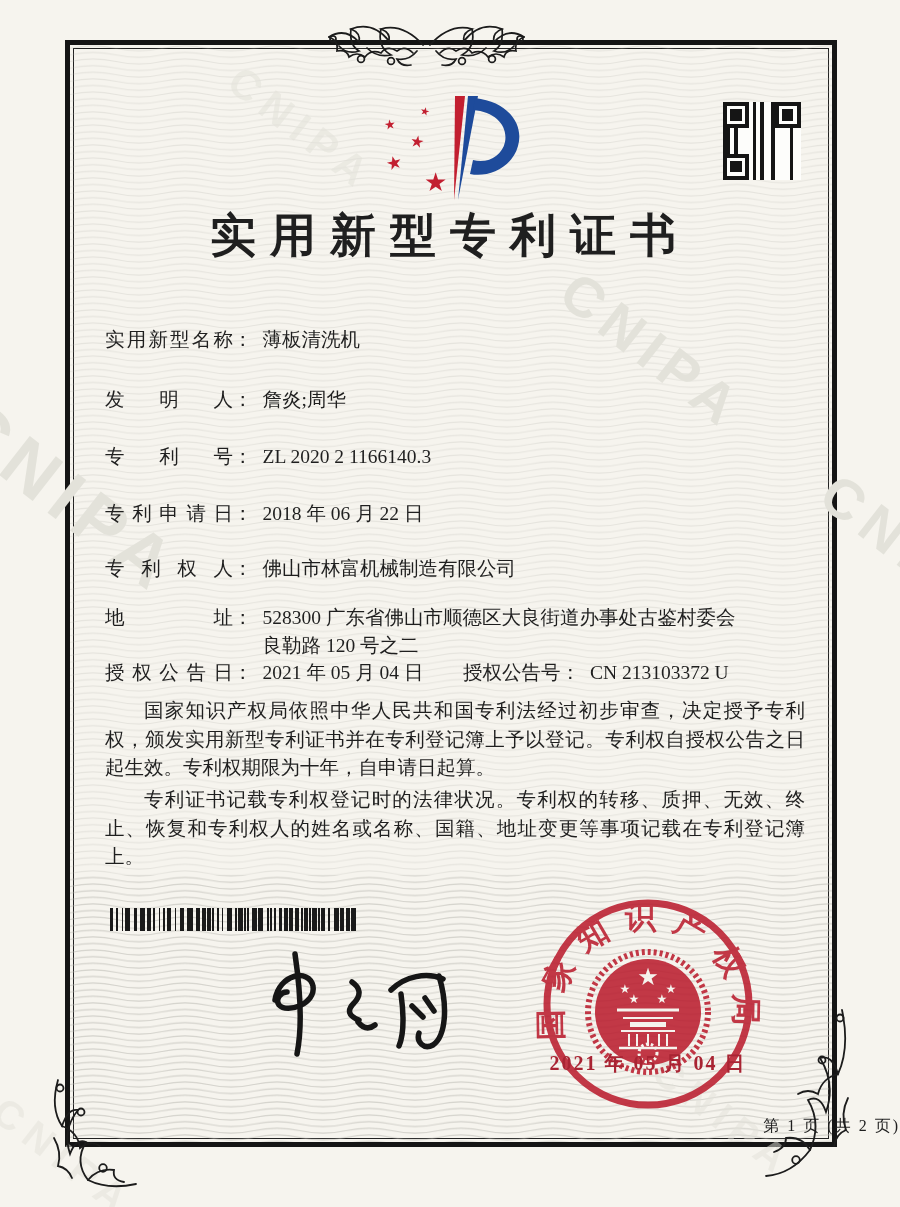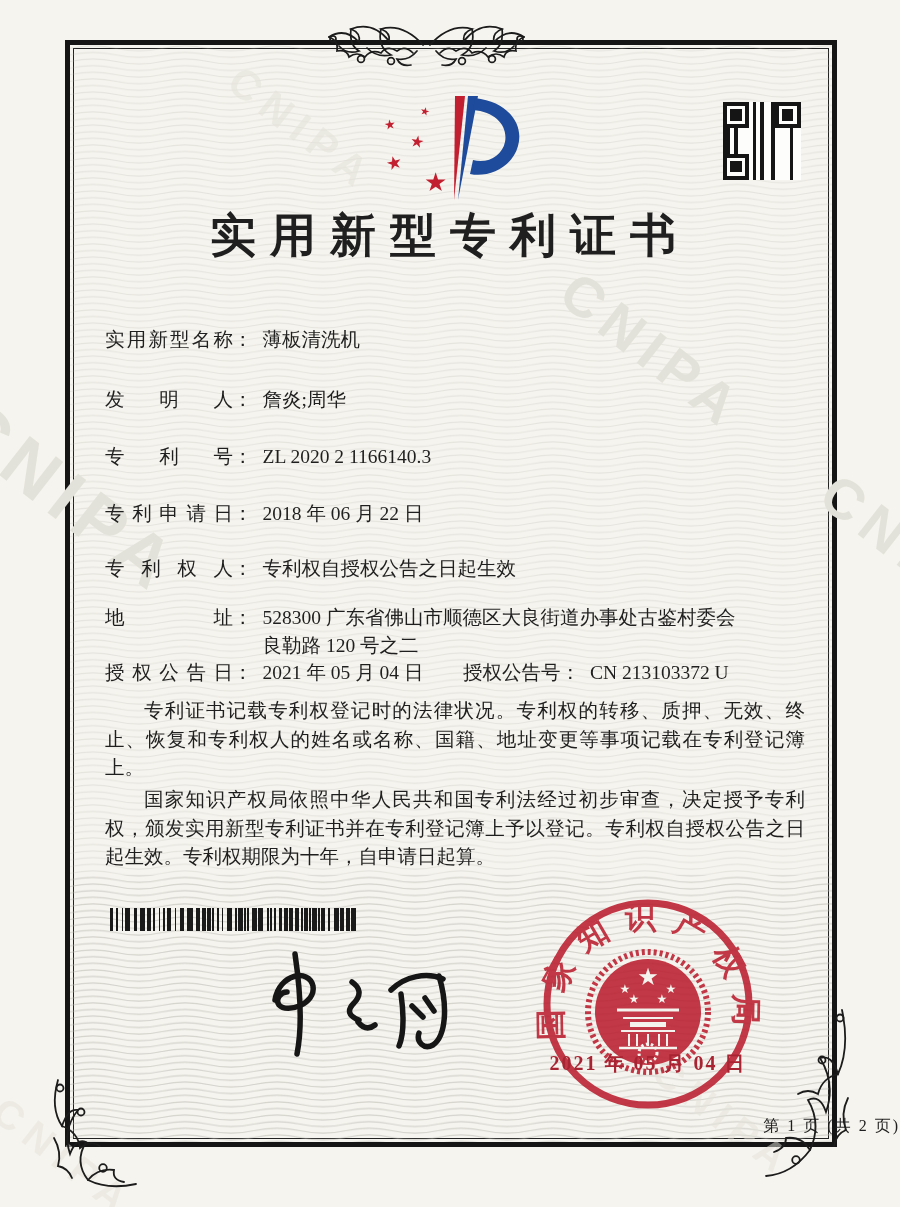--- a/index.html
+++ b/index.html
@@ -371,36 +371,36 @@
     <div class="row" style="top:386px;">
       <span class="lab">发明人</span><span>：</span><span class="val">詹炎;周华</span>
     </div>
     <div class="row" style="top:443px;">
       <span class="lab">专利号</span><span>：</span><span class="val">ZL 2020 2 1166140.3</span>
     </div>
     <div class="row" style="top:500px;">
       <span class="lab">专利申请日</span><span>：</span><span class="val">2018 年 06 月 22 日</span>
     </div>
     <div class="row" style="top:555px;">
-      <span class="lab">专利权人</span><span>：</span><span class="val">专利权自授权公告之日起生效</span>
+      <span class="lab">专利权人</span><span>：</span><span class="val">佛山市林富机械制造有限公司</span>
     </div>
     <div class="row" style="top:604px;">
       <span class="lab">地址</span><span>：</span><span class="addr-val" style="width:545px;"><span>528300 广东省佛山市顺德区大良街道办事处古鉴村委会</span><br><span>良勒路 120 号之二</span></span>
     </div>
     <div class="row" style="top:659px;">
       <span class="lab">授权公告日</span><span>：</span><span class="val">2021 年 05 月 04 日</span>
       <span class="grant2">
         <span>授权公告号</span><span>：</span><span class="val">CN 213103372 U</span>
       </span>
     </div>
   </div>
 
   <div class="paras">
+    <p>国家知识产权局依照中华人民共和国专利法经过初步审查，决定授予专利权，颁发实用新型专利证书并在专利登记簿上予以登记。专利权自授权公告之日起生效。专利权期限为十年，自申请日起算。</p>
     <p>专利证书记载专利权登记时的法律状况。专利权的转移、质押、无效、终止、恢复和专利权人的姓名或名称、国籍、地址变更等事项记载在专利登记簿上。</p>
-    <p>国家知识产权局依照中华人民共和国专利法经过初步审查，决定授予专利权，颁发实用新型专利证书并在专利登记簿上予以登记。专利权自授权公告之日起生效。专利权期限为十年，自申请日起算。</p>
   </div>
 
   <div class="barcode" id="barcode"><i style="width: 3.4px; margin-right: 2.6px;"></i><i style="width: 1.7px; margin-right: 3.9px;"></i><i style="width: 1.7px; margin-right: 1.3px;"></i><i style="width: 5.1px; margin-right: 3.9px;"></i><i style="width: 3.4px; margin-right: 2.6px;"></i><i style="width: 5.1px; margin-right: 2.6px;"></i><i style="width: 3.4px; margin-right: 2.6px;"></i><i style="width: 1.7px; margin-right: 3.9px;"></i><i style="width: 1.7px; margin-right: 2.6px;"></i><i style="width: 1.7px; margin-right: 2.6px;"></i><i style="width: 3.4px; margin-right: 3.9px;"></i><i style="width: 1.7px; margin-right: 3.9px;"></i><i style="width: 3.4px; margin-right: 3.9px;"></i><i style="width: 5.1px; margin-right: 3.9px;"></i><i style="width: 3.4px; margin-right: 2.6px;"></i><i style="width: 3.4px; margin-right: 1.3px;"></i><i style="width: 3.4px; margin-right: 1.3px;"></i><i style="width: 1.7px; margin-right: 3.9px;"></i><i style="width: 1.7px; margin-right: 2.6px;"></i><i style="width: 1.7px; margin-right: 3.9px;"></i><i style="width: 5.1px; margin-right: 2.6px;"></i><i style="width: 1.7px; margin-right: 1.3px;"></i><i style="width: 5.1px; margin-right: 1.3px;"></i><i style="width: 1.7px; margin-right: 1.3px;"></i><i style="width: 1.7px; margin-right: 2.6px;"></i><i style="width: 5.1px; margin-right: 1.3px;"></i><i style="width: 5.1px; margin-right: 3.9px;"></i><i style="width: 1.7px; margin-right: 1.3px;"></i><i style="width: 1.7px; margin-right: 2.6px;"></i><i style="width: 1.7px; margin-right: 2.6px;"></i><i style="width: 3.4px; margin-right: 2.6px;"></i><i style="width: 3.4px; margin-right: 1.3px;"></i><i style="width: 3.4px; margin-right: 2.6px;"></i><i style="width: 3.4px; margin-right: 2.6px;"></i><i style="width: 1.7px; margin-right: 1.3px;"></i><i style="width: 3.4px; margin-right: 1.3px;"></i><i style="width: 1.7px; margin-right: 1.3px;"></i><i style="width: 5.1px; margin-right: 1.3px;"></i><i style="width: 1.7px; margin-right: 1.3px;"></i><i style="width: 3.4px; margin-right: 3.9px;"></i><i style="width: 1.7px; margin-right: 3.9px;"></i><i style="width: 5.1px; margin-right: 1.3px;"></i><i style="width: 3.4px; margin-right: 2.6px;"></i><i style="width: 3.4px; margin-right: 1.3px;"></i><i style="width: 5.1px; margin-right: 2.6px;"></i></div>
 
 
   <svg class="signature" width="215" height="112" viewBox="0 0 215 112">
     <g fill="none" stroke="#161616" stroke-width="5.5" stroke-linecap="round" stroke-linejoin="round">
       <path d="M20,52 C24,26 54,20 58,38 C61,56 32,66 24,57 C20,51 26,44 32,44"></path>
       <path d="M40,6 C45,40 48,76 42,106"></path>
       <path d="M97,34 q13,9 2,21 q-11,11 5,17"></path>

